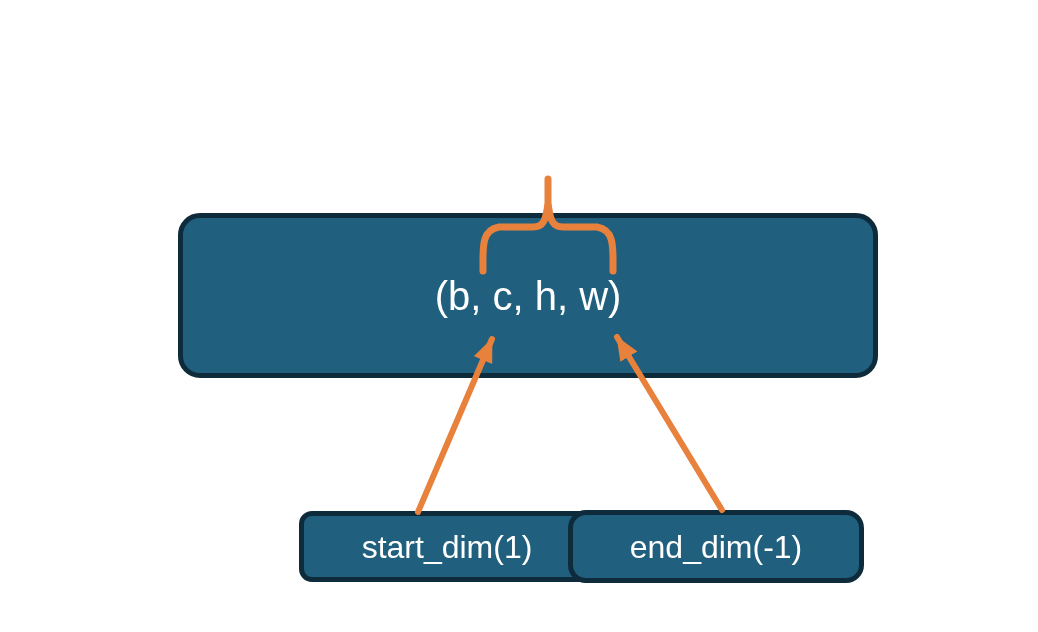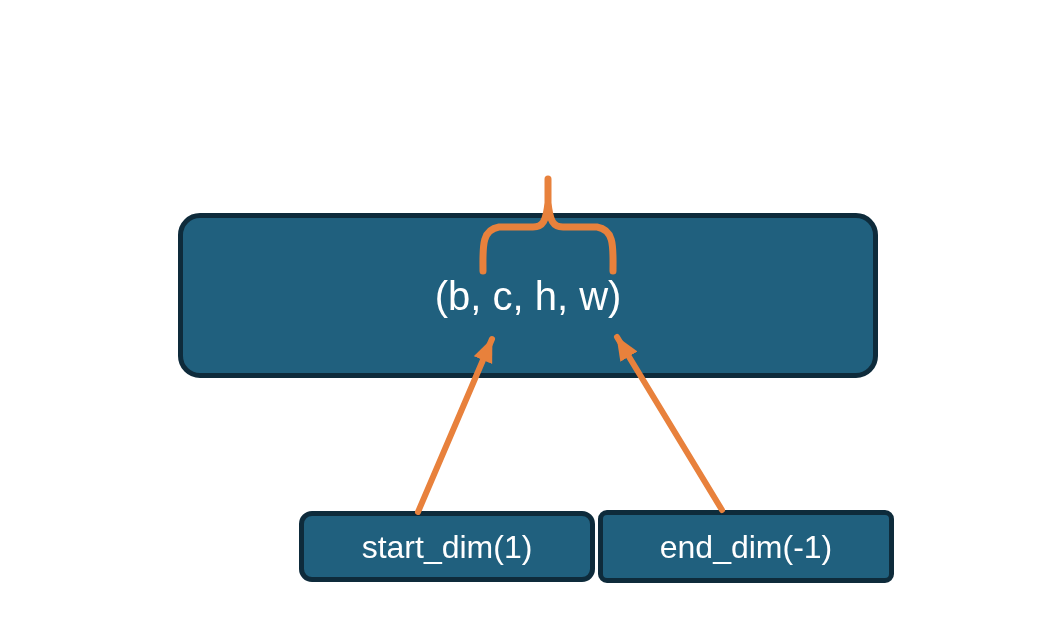--- a/index.html
+++ b/index.html
@@ -44,23 +44,23 @@
     text-align: center;
   }
   #start-box {
     left: 267px; top: 511px;
     width: 296px; height: 71px;
     border-radius: 13px;
     font-size: 32px;
     margin-left: 32px;
   }
   #end-box {
-    left: 598px; top: 510px;
+    left: 568px; top: 510px;
     width: 296px; height: 73px;
-    border-radius: 9px;
+    border-radius: 18px;
     font-size: 32px;
   }
   #connector-overlay {
     position: absolute;
     left: 0; top: 0;
     width: 1038px; height: 632px;
     pointer-events: none;
   }
   .accent-stroke {
     stroke: var(--accent);

